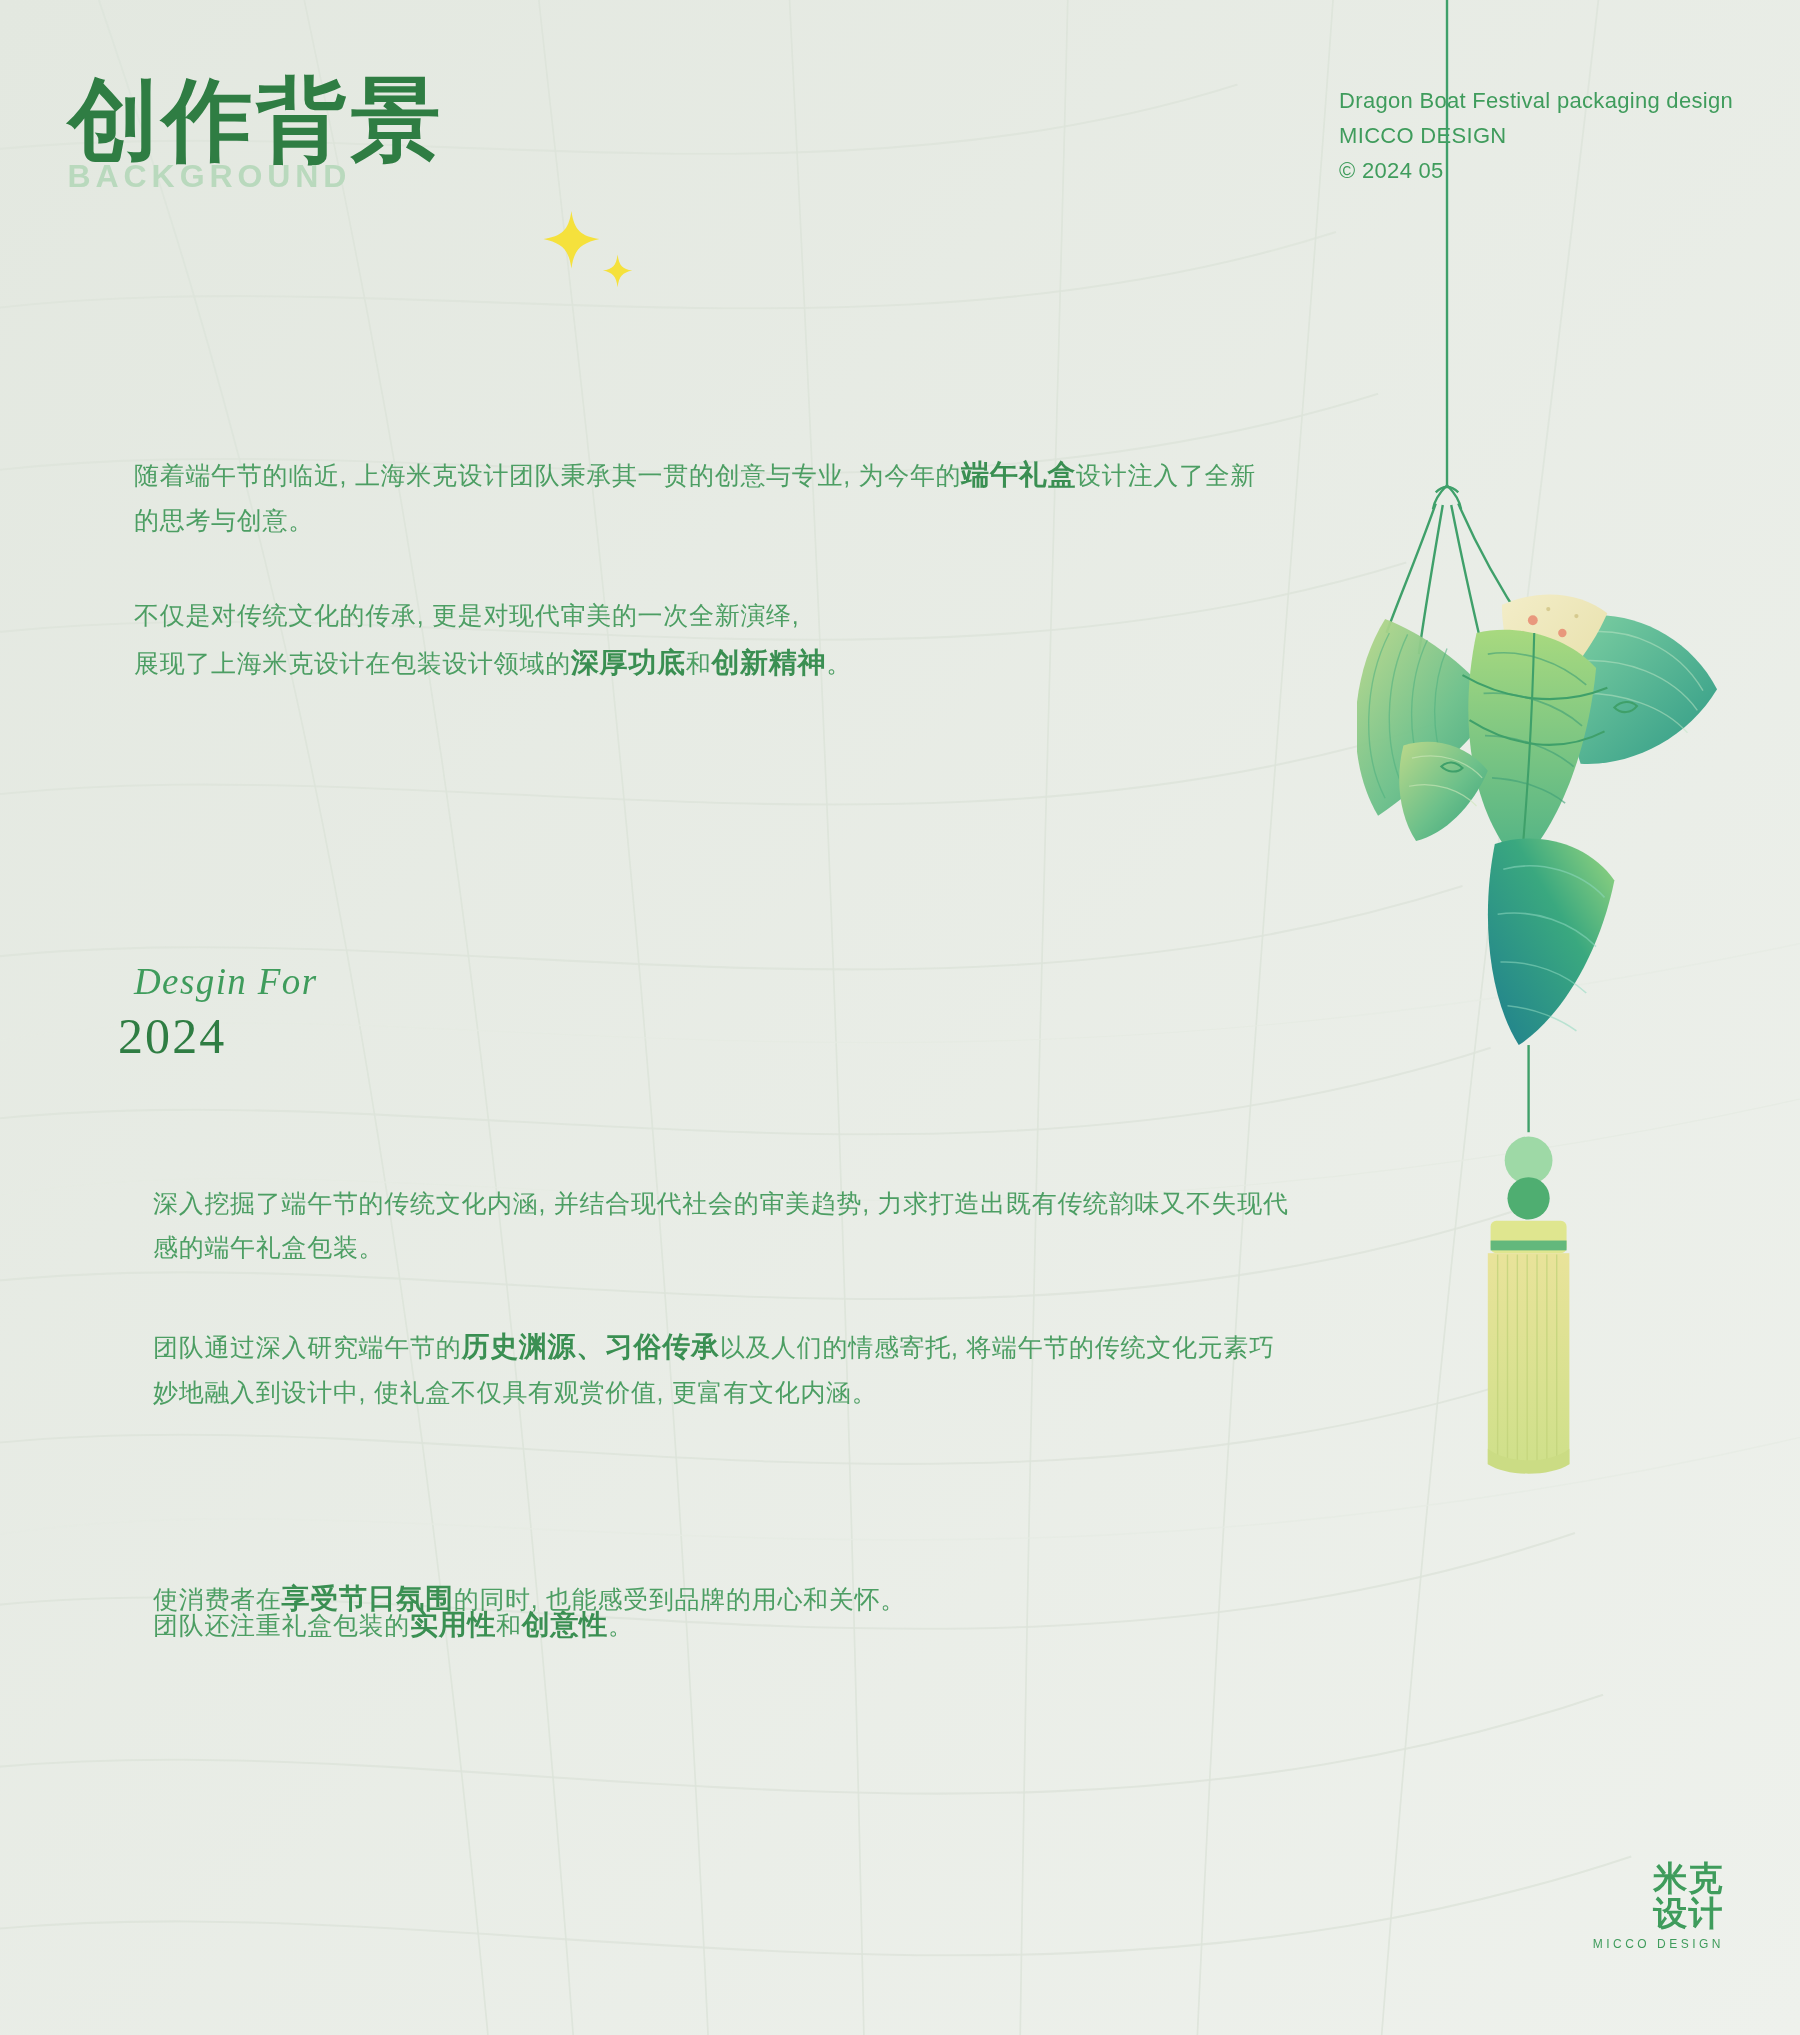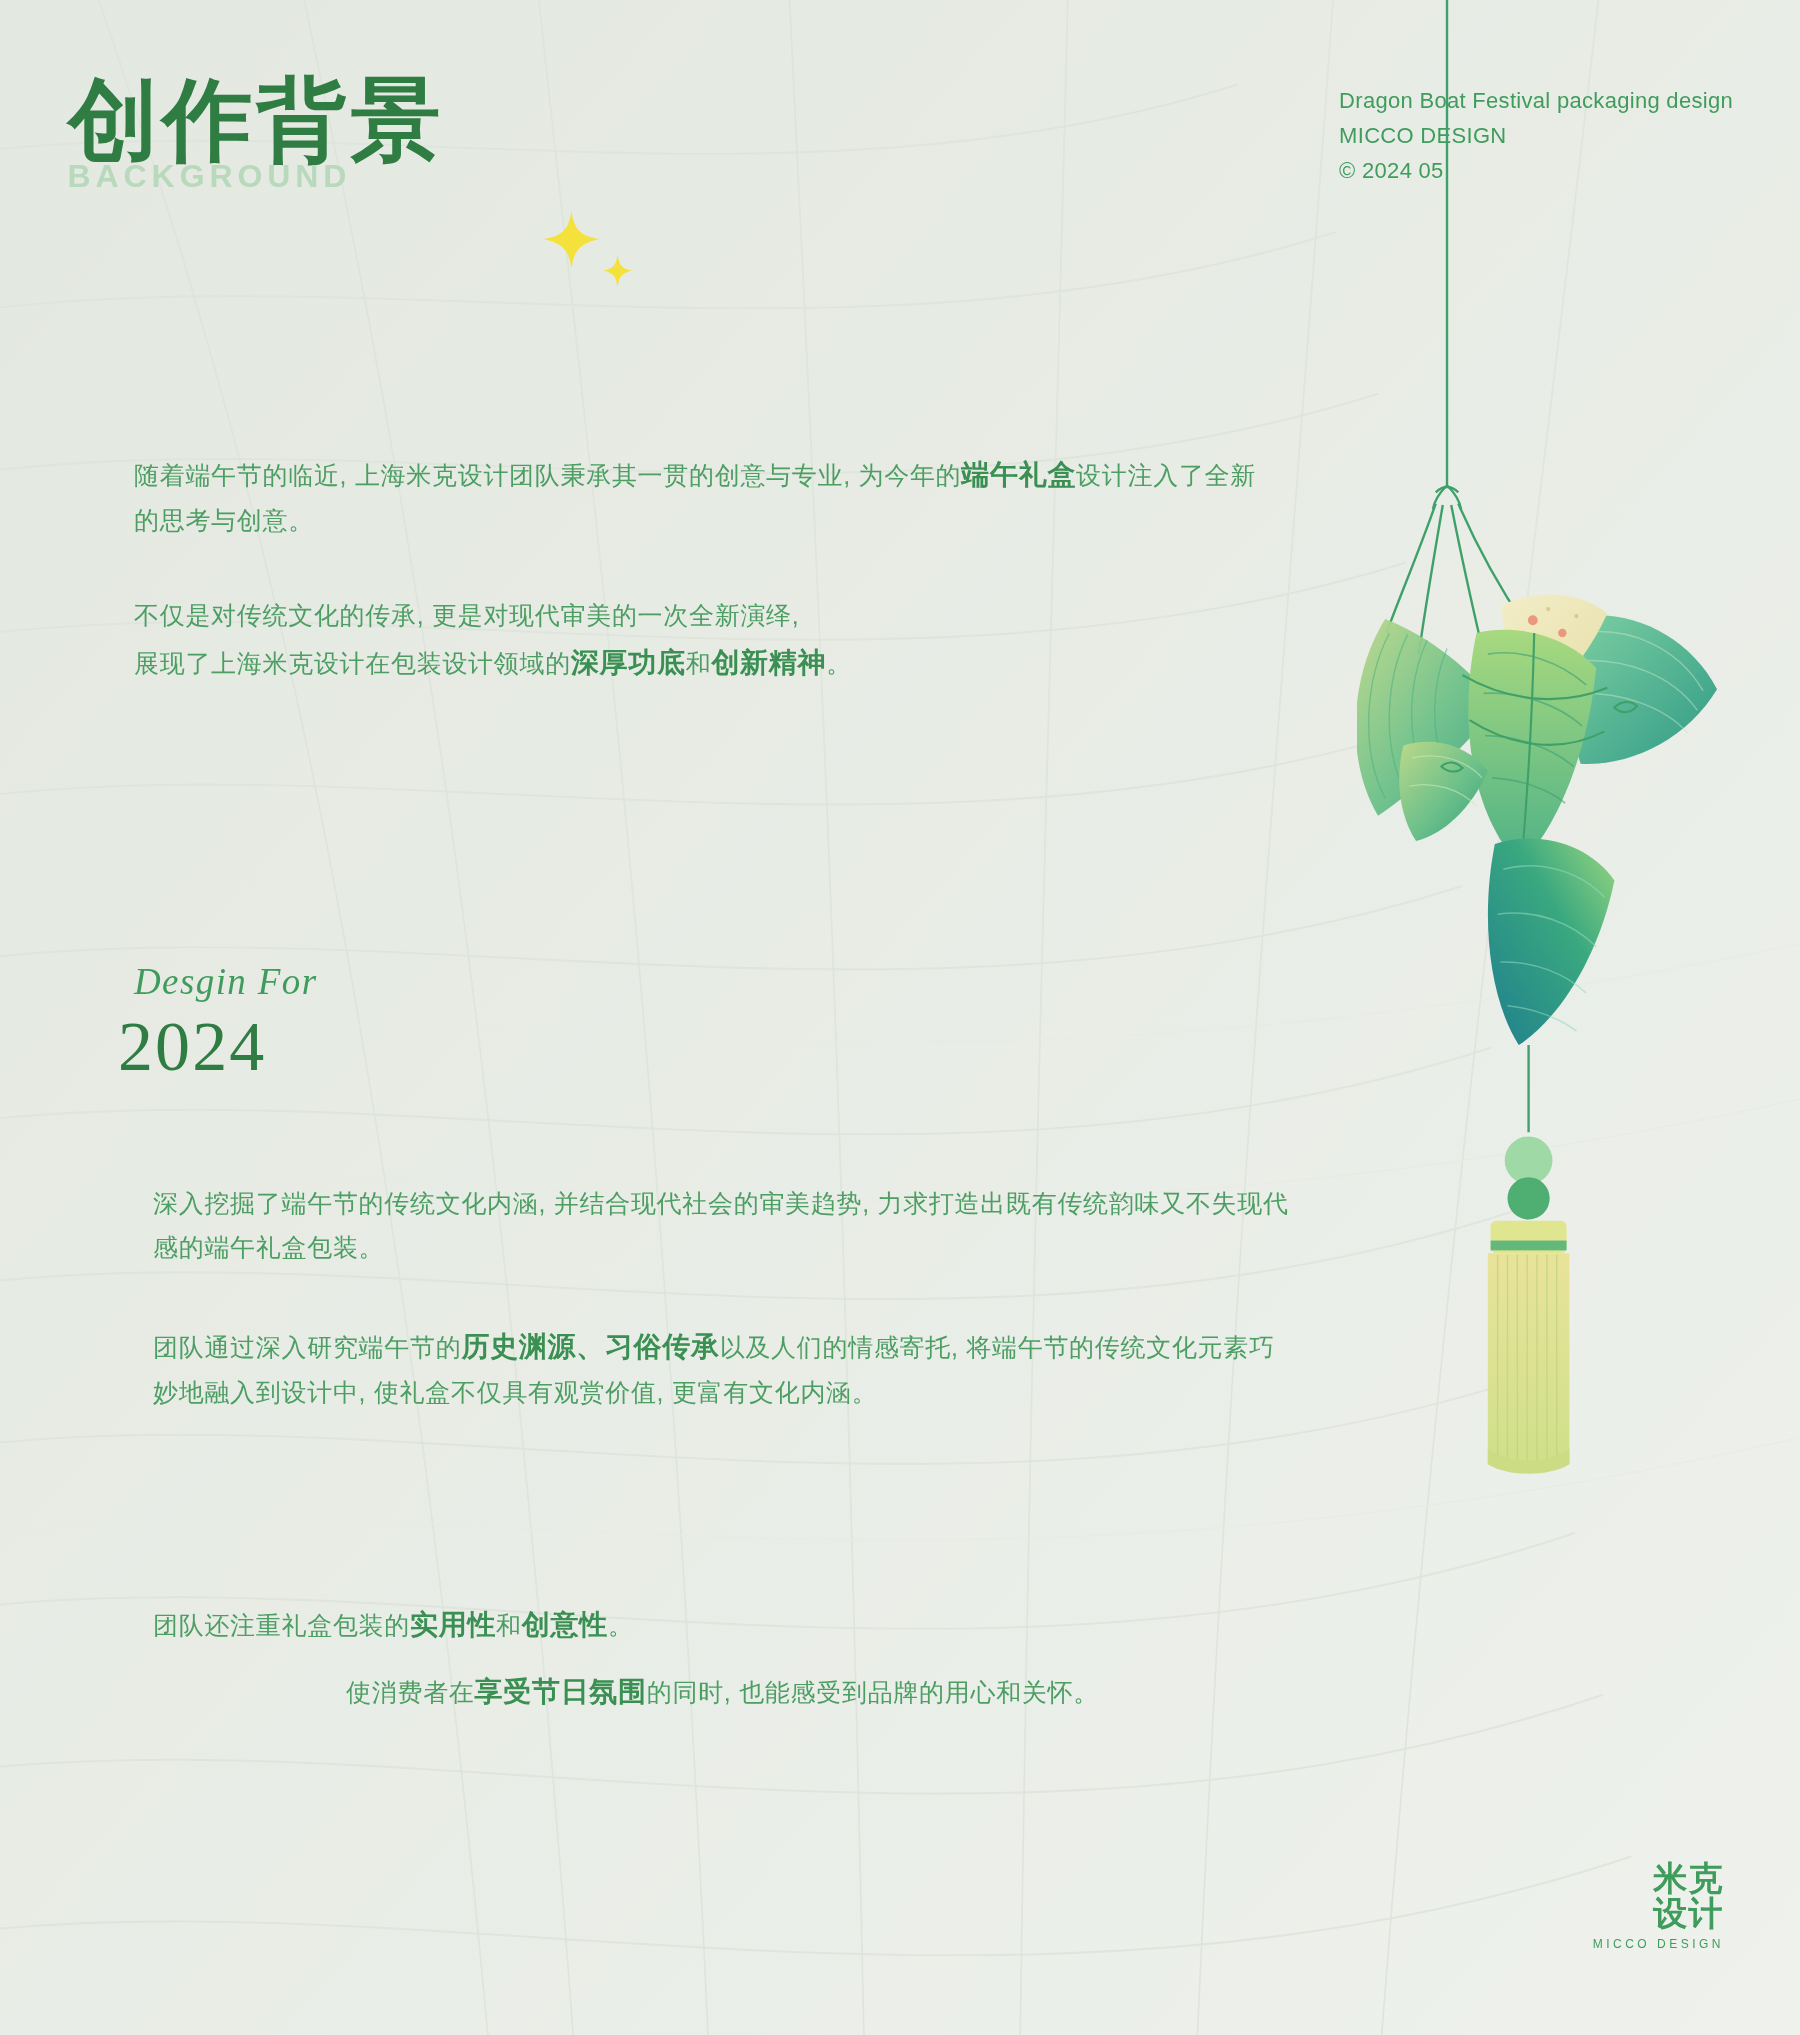--- a/index.html
+++ b/index.html
@@ -89,39 +89,39 @@
   .para b {
     font-weight: bold;
     color: #3a8f52;
     font-size: 28px;
   }
   .p1 { left: 134px; top: 450px; width: 1139px; }
   .p2 { left: 134px; top: 594px; width: 1139px; }
   .p3 { left: 153px; top: 1182px; width: 1139px; }
   .p4 { left: 153px; top: 1322px; width: 1139px; }
   .p5 { left: 153px; top: 1600px; width: 1139px; }
-  .p6 { left: 153px; top: 1667px; width: 1139px; text-align: center; }
+  .p6 { left: 153px; top: 1574px; width: 1139px; }
 
   
   .designfor {
     position: absolute;
     left: 118px;
     top: 960px;
     color: #3f9c5c;
   }
   .designfor .df-label {
     font-family: "Liberation Serif", serif;
     font-style: italic;
     font-size: 37px;
     letter-spacing: 1.4px;
     margin-left: 16px;
   }
   .designfor .df-year {
     font-family: "Liberation Serif", serif;
-    font-size: 70px;
+    font-size: 50px;
     letter-spacing: 2.1px;
     margin-top: 4.2px;
     color: #2f7d43;
   }
 
   
   .logo {
     position: absolute;
     right: 76px;
     bottom: 84px;

